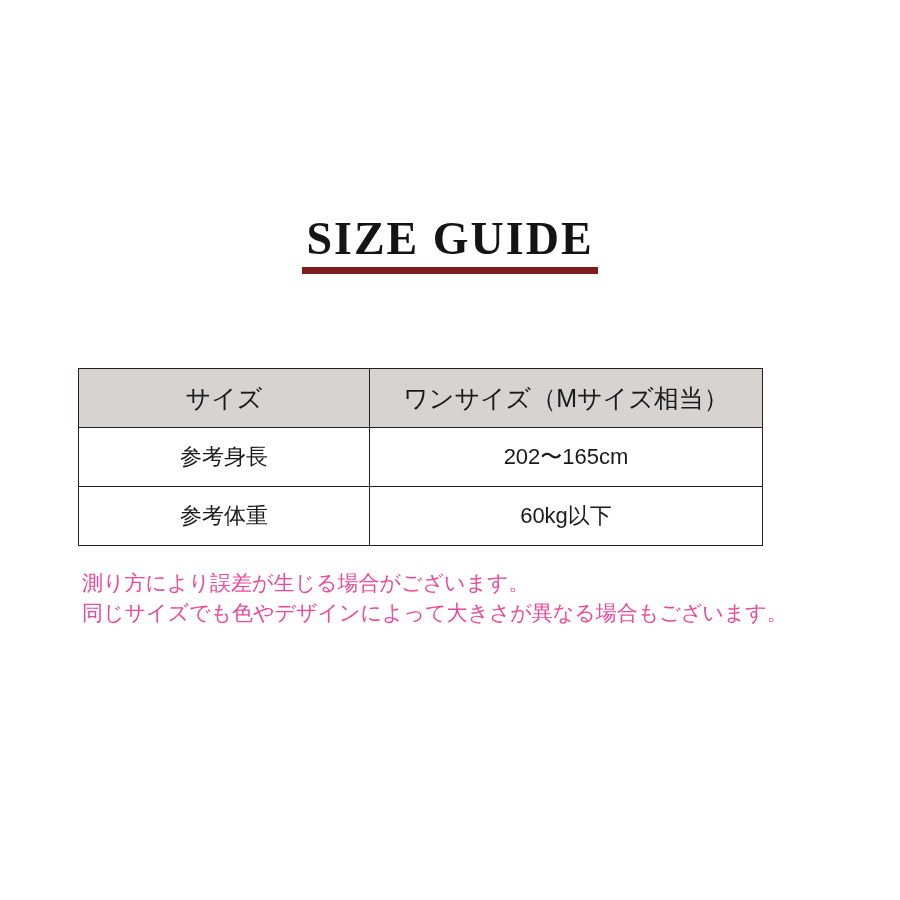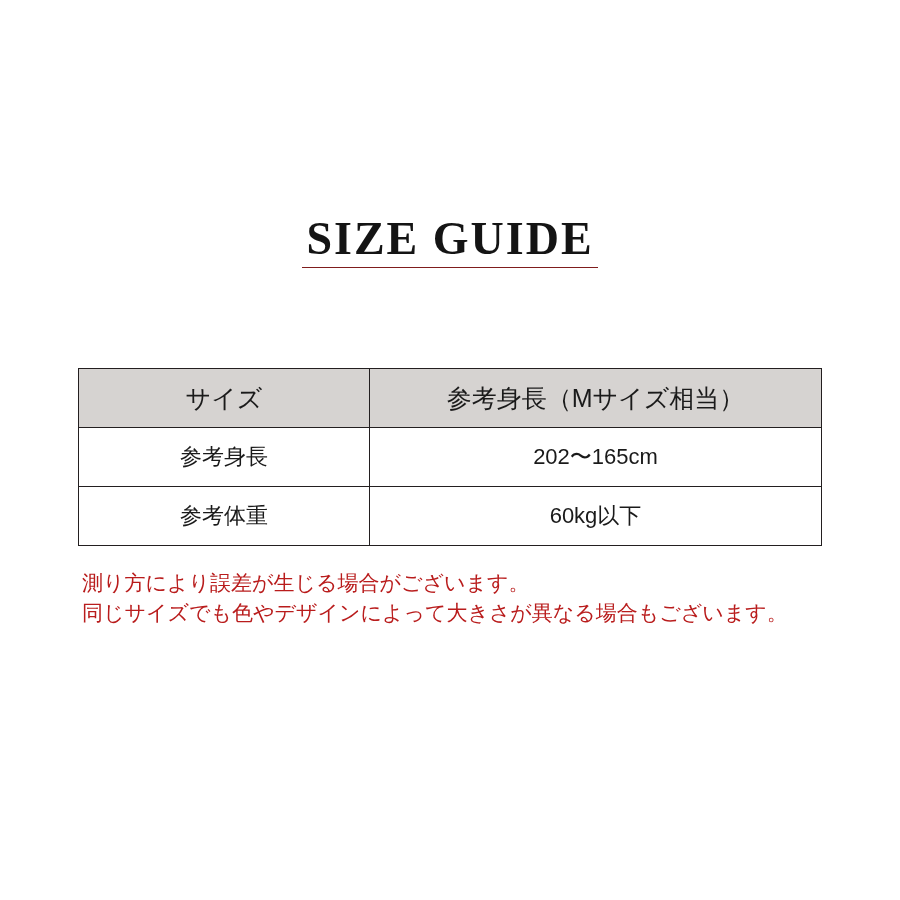--- a/index.html
+++ b/index.html
@@ -27,29 +27,29 @@
     width: 900px;
     text-align: center;
     font-family: "Liberation Serif", serif;
     font-size: 46px;
     font-weight: 700;
     letter-spacing: 2px;
     color: #141414;
   }
   .title-inner {
     display: inline-block;
-    border-bottom: 1px solid #7f1d1d;
+    border-bottom: 7px solid #7f1d1d;
     padding: 0 4px 4px 4px;
     line-height: 1.05;
   }
   .size-table {
     position: absolute;
     left: 78px;
     top: 368px;
-    width: 744px;
+    width: 685px;
     border-collapse: collapse;
     table-layout: fixed;
   }
   .size-table td {
     border: 1px solid #231f20;
     height: 58px;
     text-align: center;
     vertical-align: middle;
     font-size: 22px;
     color: #1a1a1a;
@@ -62,40 +62,40 @@
     background: #d6d3d1;
     font-size: 25px;
   }
   .notes {
     position: absolute;
     left: 82px;
     top: 568px;
     width: 760px;
     font-size: 21px;
     line-height: 1.45;
-    color: #b91c1c;
+    color: #ec4899;
   }
   .notes div {
     white-space: nowrap;
   }
 </style>
 </head>
 <body>
 
 <div class="page">
 
   <div class="title">
     <span class="title-inner">SIZE GUIDE</span>
   </div>
 
   <table class="size-table">
     <tbody>
       <tr class="header-row">
         <td class="col-label">サイズ</td>
-        <td>参考身長（Mサイズ相当）</td>
+        <td>ワンサイズ（Mサイズ相当）</td>
       </tr>
       <tr>
         <td class="col-label">参考身長</td>
         <td>202〜165cm</td>
       </tr>
       <tr>
         <td class="col-label">参考体重</td>
         <td>60kg以下</td>
       </tr>
     </tbody>

